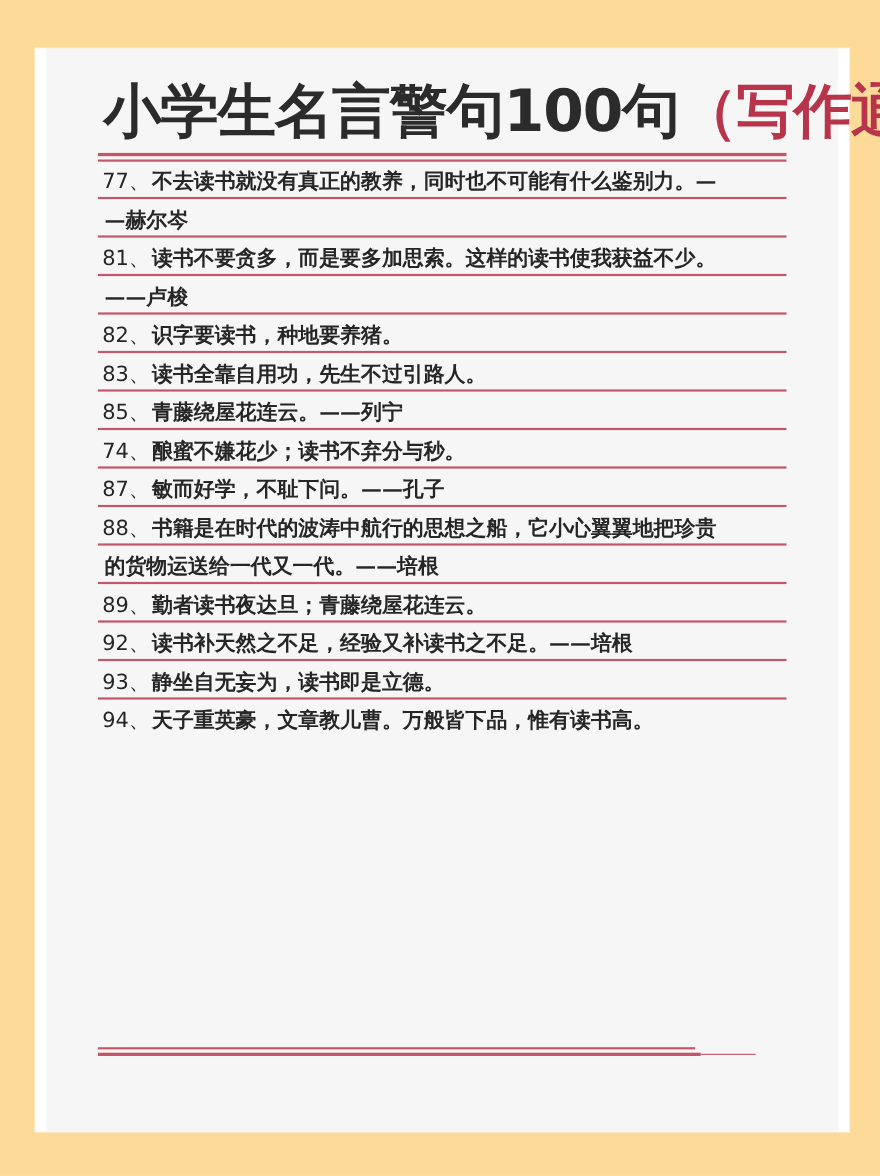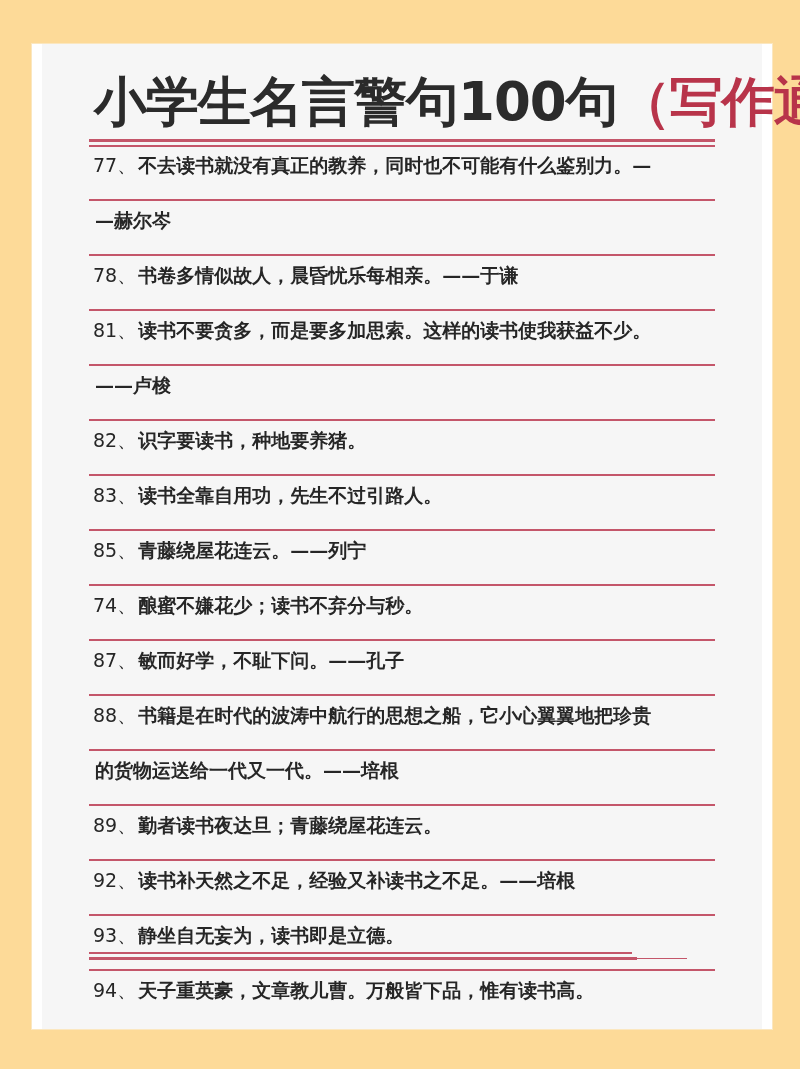--- a/index.html
+++ b/index.html
@@ -37,21 +37,21 @@
     .rule {
       position: absolute; left: 89px; width: 626px;
       background: #c4566a;
     }
     .rows {
       position: absolute;
       left: 89px; top: 146px; width: 626px;
     }
     .row {
       position: relative;
-      height: 55px;
+      height: 35px;
       box-sizing: border-box;
       border-bottom: 2px solid #c4566a;
       font-family: "DejaVu Serif", serif;
       font-weight: bold;
       font-size: 19px;
       line-height: 38px;
       color: #262626;
       padding-left: 4px;
       white-space: nowrap;
       overflow: hidden;
@@ -68,21 +68,20 @@
 <div class="paper"></div>
 
 <div class="title"><span>小学生名言警句100句</span><span class="accent">（写作通用素材）</span></div>
 
 <div class="rule" style="top:139px;height:3px;"></div>
 <div class="rule" style="top:145px;height:2px;"></div>
 
 <div class="rows">
   <div class="row"><span class="num">77、</span><span>不去读书就没有真正的教养，同时也不可能有什么鉴别力。—</span></div>
   <div class="row"><span class="num"></span><span>—赫尔岑</span></div>
-  <div class="row"><span class="num">78、</span><span>书卷多情似故人，晨昏忧乐每相亲。——于谦</span></div>
   <div class="row"><span class="num">81、</span><span>读书不要贪多，而是要多加思索。这样的读书使我获益不少。</span></div>
   <div class="row"><span class="num"></span><span>——卢梭</span></div>
   <div class="row"><span class="num">82、</span><span>识字要读书，种地要养猪。</span></div>
   <div class="row"><span class="num">83、</span><span>读书全靠自用功，先生不过引路人。</span></div>
   <div class="row"><span class="num">85、</span><span>青藤绕屋花连云。——列宁</span></div>
   <div class="row"><span class="num">74、</span><span>酿蜜不嫌花少；读书不弃分与秒。</span></div>
   <div class="row"><span class="num">87、</span><span>敏而好学，不耻下问。——孔子</span></div>
   <div class="row"><span class="num">88、</span><span>书籍是在时代的波涛中航行的思想之船，它小心翼翼地把珍贵</span></div>
   <div class="row"><span class="num"></span><span>的货物运送给一代又一代。——培根</span></div>
   <div class="row"><span class="num">89、</span><span>勤者读书夜达旦；青藤绕屋花连云。</span></div>

